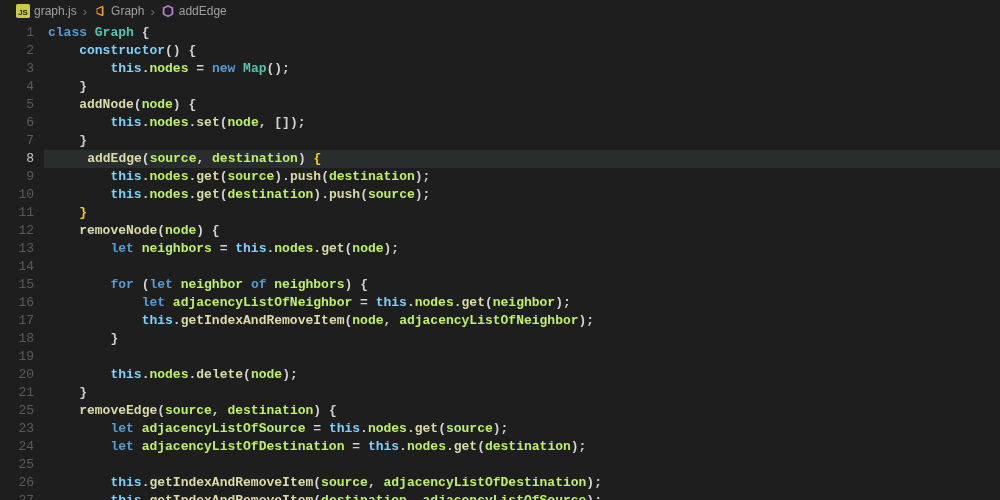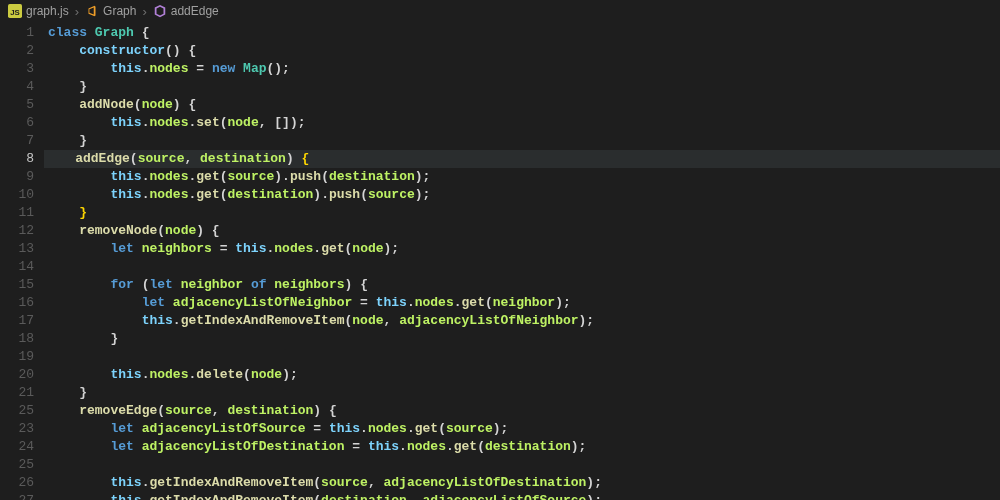--- a/index.html
+++ b/index.html
@@ -7,21 +7,21 @@
     width: 1000px; height: 500px;
     background: #1e1e1e;
     font-family: Consolas, 'Courier New', monospace;
     font-size: 13px;
     overflow: hidden;
     color: #d4d4d4;
   }
   .breadcrumb {
     display: flex; align-items: center;
     height: 22px;
-    padding: 0 8px;
+    padding: 0 16px;
     background: #1e1e1e;
     font-family: -apple-system, 'Segoe UI', sans-serif;
     font-size: 12px;
     color: #a0a0a0;
     gap: 4px;
   }
   .breadcrumb .icon { display: inline-flex; align-items: center; }
   .chevron { color: #6e6e6e; padding: 0 2px; font-size: 13px; }
   .editor {
     display: flex;
@@ -38,21 +38,21 @@
     padding-top: 2px;
   }
   .gutter div { height: 18px; line-height: 18px; }
   .code {
     flex: 1;
     padding-top: 2px;
     white-space: pre;
     font-weight: bold;
   }
   .line { height: 18px; line-height: 18px; }
-  .line.hl { background: #2a2d2e; margin-left: -4px; padding-left: 0; }
+  .line.hl { background: #2a2d2e; margin-left: -4px; padding-left: 12px; }
   .gutter div.hl { color: #c6c6c6; }
   
   .kw   { color: #569cd6; }     
   .cls  { color: #4ec9b0; }     
   .fn   { color: #dcdcaa; }     
   .var  { color: #bef264; }     
   .thisk{ color: #7dd3fc; }     
   .pun  { color: #d4d4d4; }     
   .brk  { color: #ffd700; }     
   .cons { color: #7dd3fc; }     

